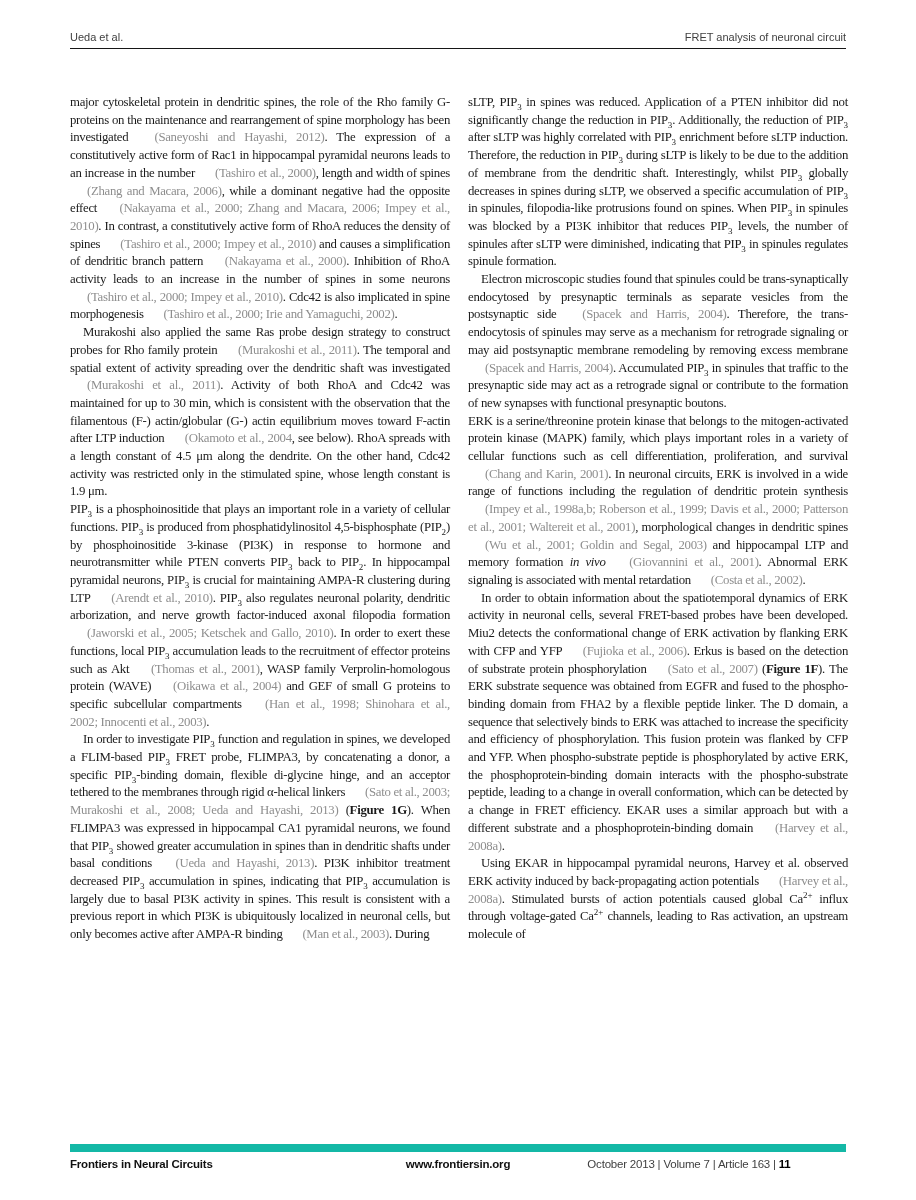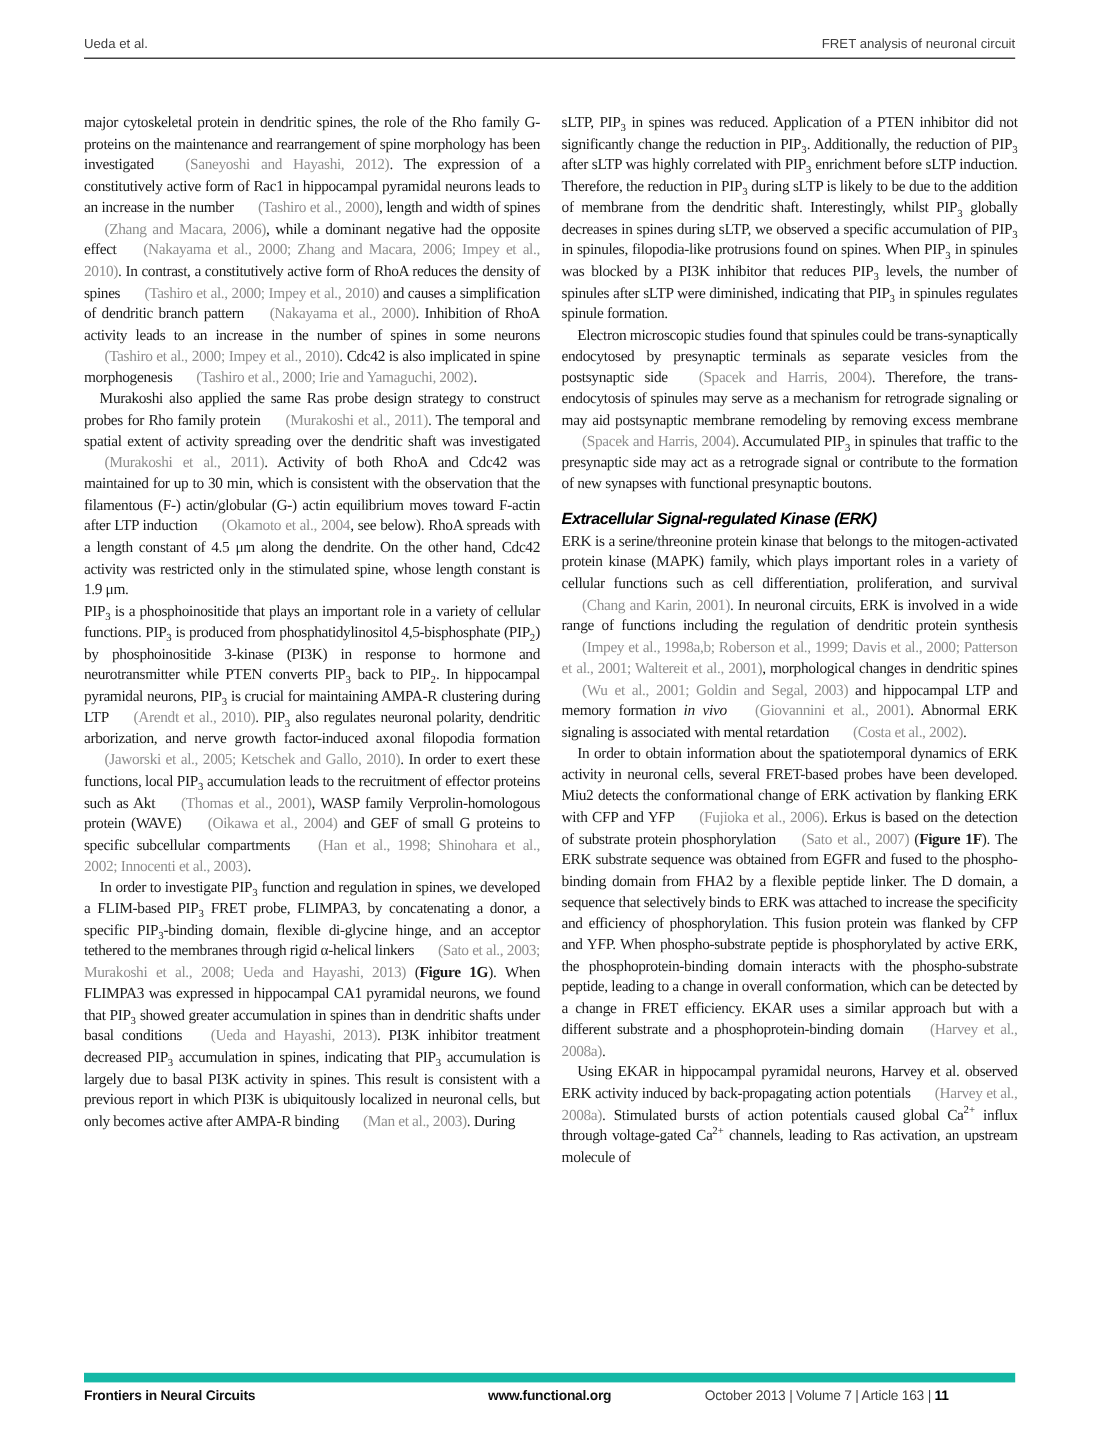--- a/index.html
+++ b/index.html
@@ -54,24 +54,23 @@
 <div class="content">
   <div class="col">
     <p>major cytoskeletal protein in dendritic spines, the role of the Rho family G-proteins on the maintenance and rearrangement of spine morphology has been investigated <span class="cite">(Saneyoshi and Hayashi, 2012)</span>. The expression of a constitutively active form of Rac1 in hippocampal pyramidal neurons leads to an increase in the number <span class="cite">(Tashiro et al., 2000)</span>, length and width of spines <span class="cite">(Zhang and Macara, 2006)</span>, while a dominant negative had the opposite effect <span class="cite">(Nakayama et al., 2000; Zhang and Macara, 2006; Impey et al., 2010)</span>. In contrast, a constitutively active form of RhoA reduces the density of spines <span class="cite">(Tashiro et al., 2000; Impey et al., 2010)</span> and causes a simplification of dendritic branch pattern <span class="cite">(Nakayama et al., 2000)</span>. Inhibition of RhoA activity leads to an increase in the number of spines in some neurons <span class="cite">(Tashiro et al., 2000; Impey et al., 2010)</span>. Cdc42 is also implicated in spine morphogenesis <span class="cite">(Tashiro et al., 2000; Irie and Yamaguchi, 2002)</span>.</p>
     <p class="indent">Murakoshi also applied the same Ras probe design strategy to construct probes for Rho family protein <span class="cite">(Murakoshi et al., 2011)</span>. The temporal and spatial extent of activity spreading over the dendritic shaft was investigated <span class="cite">(Murakoshi et al., 2011)</span>. Activity of both RhoA and Cdc42 was maintained for up to 30 min, which is consistent with the observation that the filamentous (F-) actin/globular (G-) actin equilibrium moves toward F-actin after LTP induction <span class="cite">(Okamoto et al., 2004</span>, see below). RhoA spreads with a length constant of 4.5 μm along the dendrite. On the other hand, Cdc42 activity was restricted only in the stimulated spine, whose length constant is 1.9 μm.</p>
     <p>PIP<sub>3</sub> is a phosphoinositide that plays an important role in a variety of cellular functions. PIP<sub>3</sub> is produced from phosphatidylinositol 4,5-bisphosphate (PIP<sub>2</sub>) by phosphoinositide 3-kinase (PI3K) in response to hormone and neurotransmitter while PTEN converts PIP<sub>3</sub> back to PIP<sub>2</sub>. In hippocampal pyramidal neurons, PIP<sub>3</sub> is crucial for maintaining AMPA-R clustering during LTP <span class="cite">(Arendt et al., 2010)</span>. PIP<sub>3</sub> also regulates neuronal polarity, dendritic arborization, and nerve growth factor-induced axonal filopodia formation <span class="cite">(Jaworski et al., 2005; Ketschek and Gallo, 2010)</span>. In order to exert these functions, local PIP<sub>3</sub> accumulation leads to the recruitment of effector proteins such as Akt <span class="cite">(Thomas et al., 2001)</span>, WASP family Verprolin-homologous protein (WAVE) <span class="cite">(Oikawa et al., 2004)</span> and GEF of small G proteins to specific subcellular compartments <span class="cite">(Han et al., 1998; Shinohara et al., 2002; Innocenti et al., 2003)</span>.</p>
     <p class="indent">In order to investigate PIP<sub>3</sub> function and regulation in spines, we developed a FLIM-based PIP<sub>3</sub> FRET probe, FLIMPA3, by concatenating a donor, a specific PIP<sub>3</sub>-binding domain, flexible di-glycine hinge, and an acceptor tethered to the membranes through rigid α-helical linkers <span class="cite">(Sato et al., 2003; Murakoshi et al., 2008; Ueda and Hayashi, 2013)</span> (<b>Figure 1G</b>). When FLIMPA3 was expressed in hippocampal CA1 pyramidal neurons, we found that PIP<sub>3</sub> showed greater accumulation in spines than in dendritic shafts under basal conditions <span class="cite">(Ueda and Hayashi, 2013)</span>. PI3K inhibitor treatment decreased PIP<sub>3</sub> accumulation in spines, indicating that PIP<sub>3</sub> accumulation is largely due to basal PI3K activity in spines. This result is consistent with a previous report in which PI3K is ubiquitously localized in neuronal cells, but only becomes active after AMPA-R binding <span class="cite">(Man et al., 2003)</span>. During</p>
   </div>
   <div class="col">
     <p>sLTP, PIP<sub>3</sub> in spines was reduced. Application of a PTEN inhibitor did not significantly change the reduction in PIP<sub>3</sub>. Additionally, the reduction of PIP<sub>3</sub> after sLTP was highly correlated with PIP<sub>3</sub> enrichment before sLTP induction. Therefore, the reduction in PIP<sub>3</sub> during sLTP is likely to be due to the addition of membrane from the dendritic shaft. Interestingly, whilst PIP<sub>3</sub> globally decreases in spines during sLTP, we observed a specific accumulation of PIP<sub>3</sub> in spinules, filopodia-like protrusions found on spines. When PIP<sub>3</sub> in spinules was blocked by a PI3K inhibitor that reduces PIP<sub>3</sub> levels, the number of spinules after sLTP were diminished, indicating that PIP<sub>3</sub> in spinules regulates spinule formation.</p>
     <p class="indent">Electron microscopic studies found that spinules could be trans-synaptically endocytosed by presynaptic terminals as separate vesicles from the postsynaptic side <span class="cite">(Spacek and Harris, 2004)</span>. Therefore, the trans-endocytosis of spinules may serve as a mechanism for retrograde signaling or may aid postsynaptic membrane remodeling by removing excess membrane <span class="cite">(Spacek and Harris, 2004)</span>. Accumulated PIP<sub>3</sub> in spinules that traffic to the presynaptic side may act as a retrograde signal or contribute to the formation of new synapses with functional presynaptic boutons.</p>
-    <h3 class="shead">Extracellular Signal-regulated Kinase (ERK)</h3>
     <p>ERK is a serine/threonine protein kinase that belongs to the mitogen-activated protein kinase (MAPK) family, which plays important roles in a variety of cellular functions such as cell differentiation, proliferation, and survival <span class="cite">(Chang and Karin, 2001)</span>. In neuronal circuits, ERK is involved in a wide range of functions including the regulation of dendritic protein synthesis <span class="cite">(Impey et al., 1998a,b; Roberson et al., 1999; Davis et al., 2000; Patterson et al., 2001; Waltereit et al., 2001)</span>, morphological changes in dendritic spines <span class="cite">(Wu et al., 2001; Goldin and Segal, 2003)</span> and hippocampal LTP and memory formation <i>in vivo</i> <span class="cite">(Giovannini et al., 2001)</span>. Abnormal ERK signaling is associated with mental retardation <span class="cite">(Costa et al., 2002)</span>.</p>
     <p class="indent">In order to obtain information about the spatiotemporal dynamics of ERK activity in neuronal cells, several FRET-based probes have been developed. Miu2 detects the conformational change of ERK activation by flanking ERK with CFP and YFP <span class="cite">(Fujioka et al., 2006)</span>. Erkus is based on the detection of substrate protein phosphorylation <span class="cite">(Sato et al., 2007)</span> (<b>Figure 1F</b>). The ERK substrate sequence was obtained from EGFR and fused to the phospho-binding domain from FHA2 by a flexible peptide linker. The D domain, a sequence that selectively binds to ERK was attached to increase the specificity and efficiency of phosphorylation. This fusion protein was flanked by CFP and YFP. When phospho-substrate peptide is phosphorylated by active ERK, the phosphoprotein-binding domain interacts with the phospho-substrate peptide, leading to a change in overall conformation, which can be detected by a change in FRET efficiency. EKAR uses a similar approach but with a different substrate and a phosphoprotein-binding domain <span class="cite">(Harvey et al., 2008a)</span>.</p>
     <p class="indent">Using EKAR in hippocampal pyramidal neurons, Harvey et al. observed ERK activity induced by back-propagating action potentials <span class="cite">(Harvey et al., 2008a)</span>. Stimulated bursts of action potentials caused global Ca<sup>2+</sup> influx through voltage-gated Ca<sup>2+</sup> channels, leading to Ras activation, an upstream molecule of</p>
   </div>
 </div>
 
 <div class="footer-bar">
   <span class="f-left">Frontiers in Neural Circuits</span>
-  <span class="f-center">www.functional.org</span>
+  <span class="f-center">www.frontiersin.org</span>
   <span class="f-right"><span>October 2013 | Volume 7 | Article 163</span><span> | </span><b>11</b></span>
 </div>
 
 </body></html>

